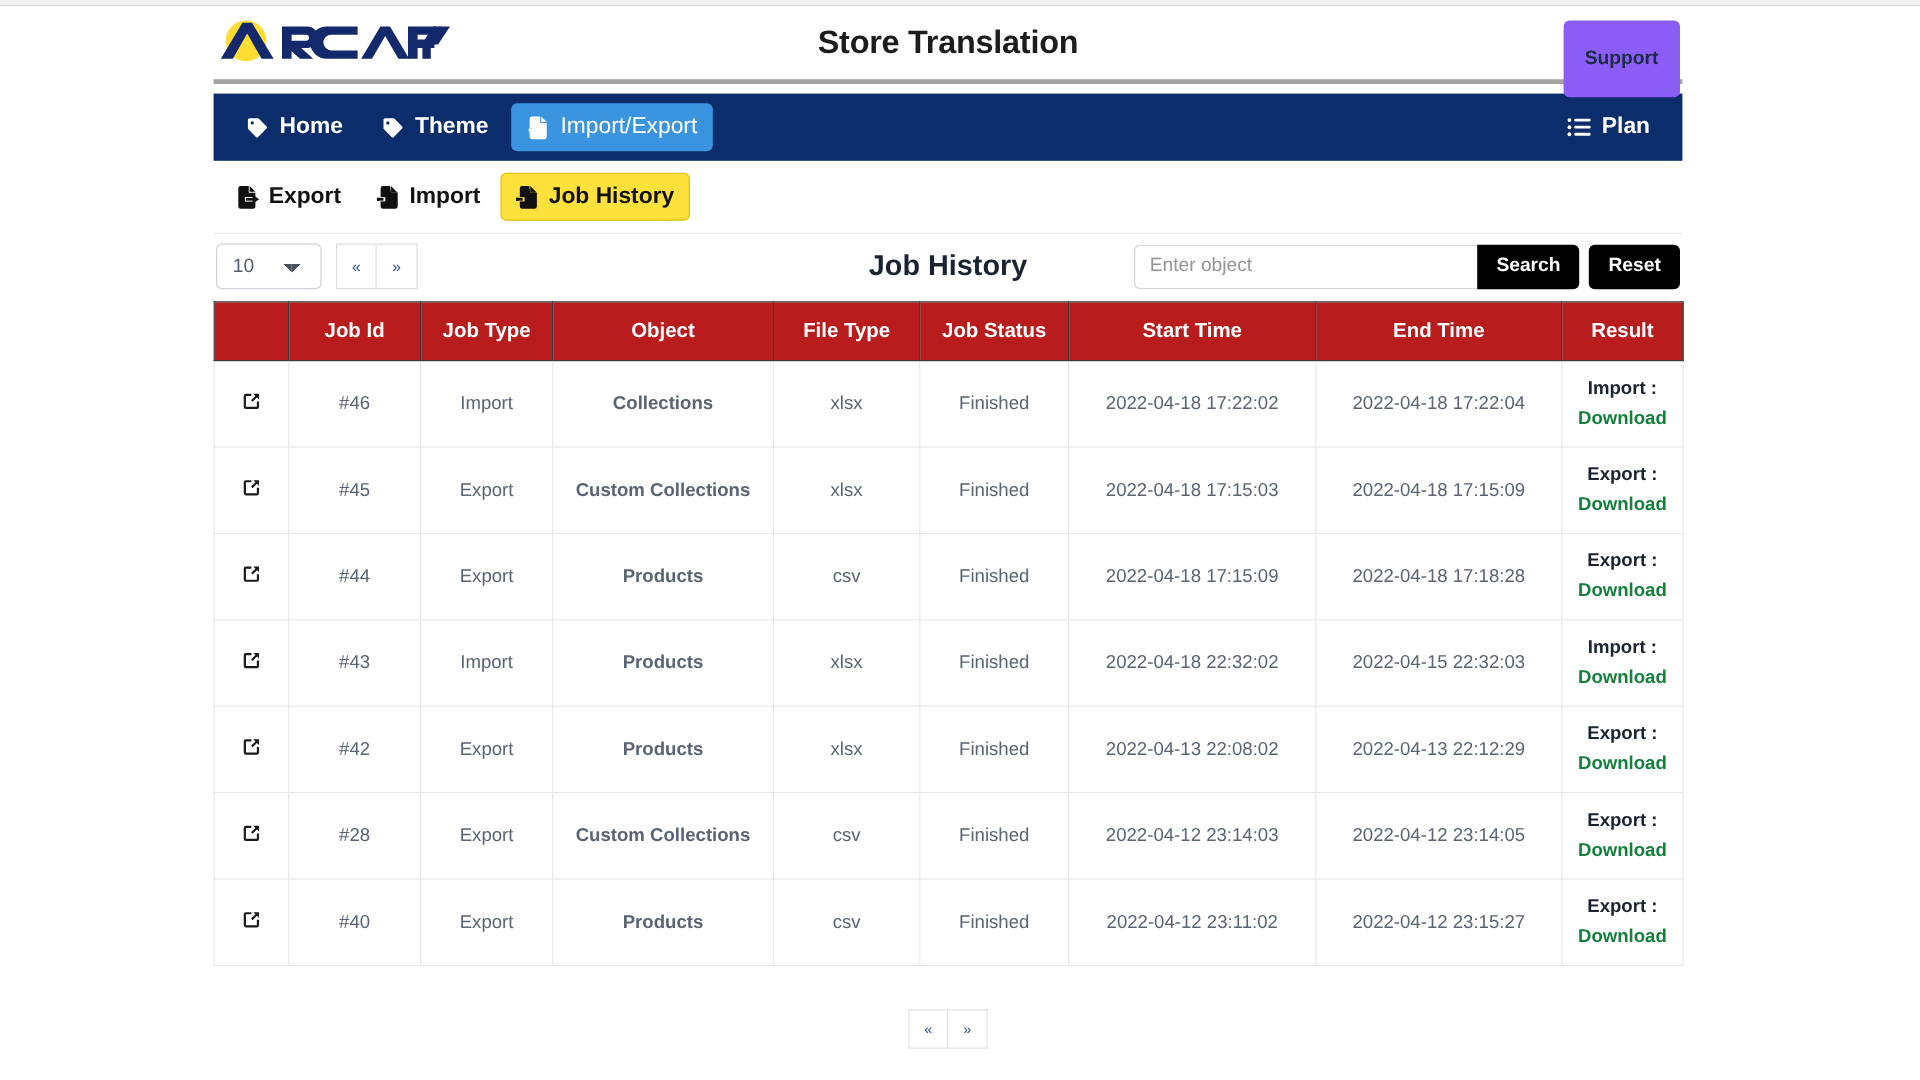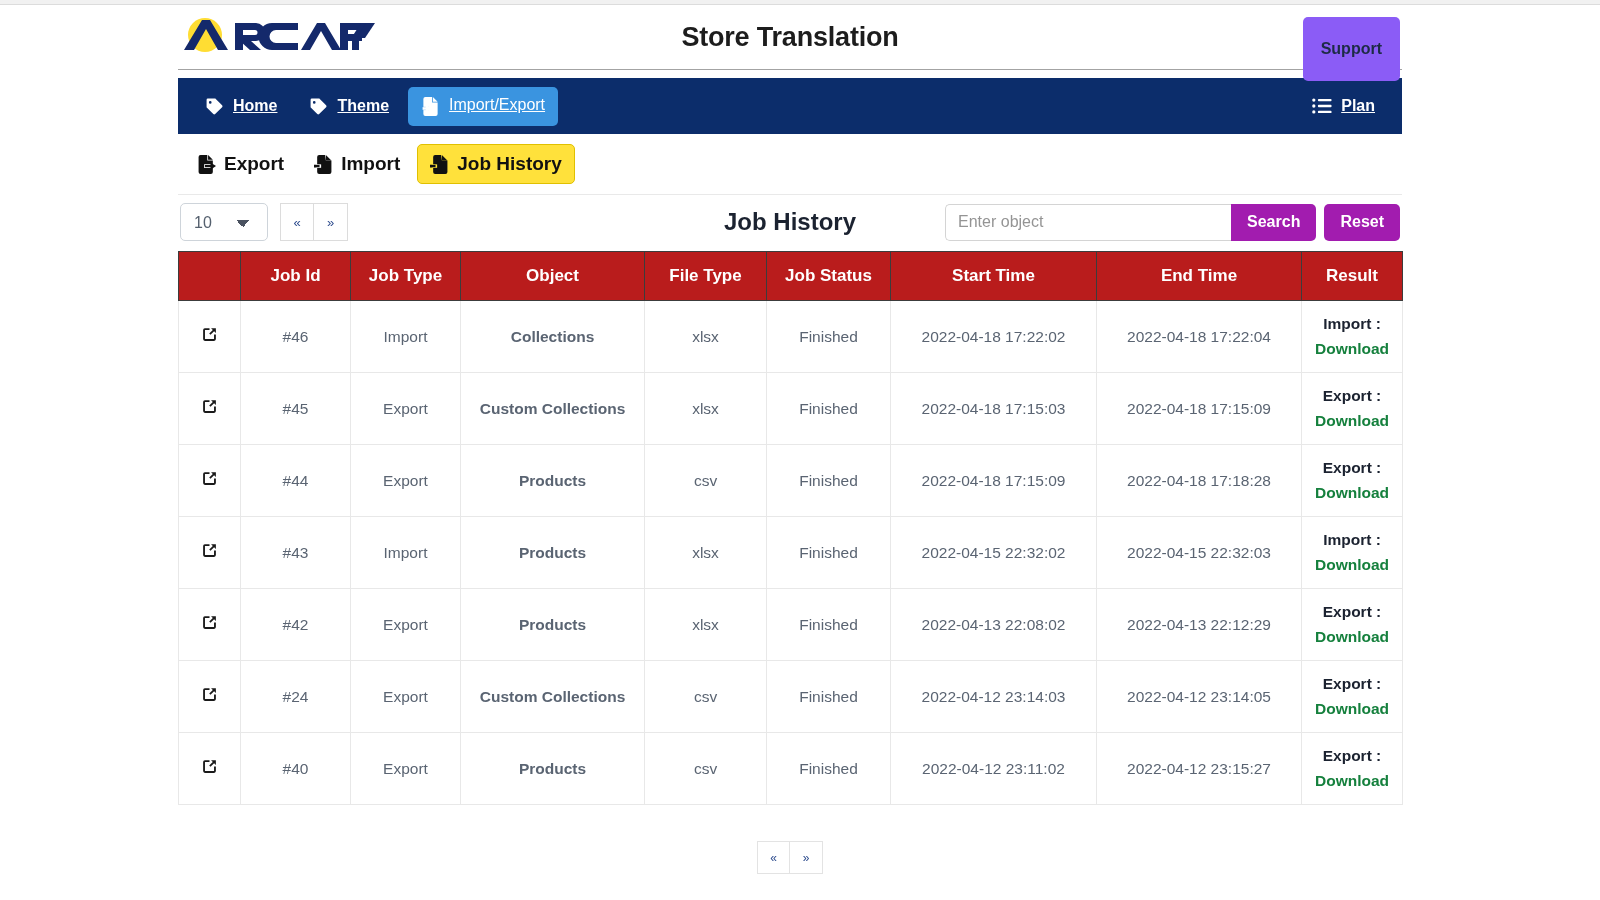--- a/index.html
+++ b/index.html
@@ -28,21 +28,21 @@
     left: 178px;
     width: 1224px;
     height: 895px;
     background: #ffffff;
   }
 
   
   .appheader {
     position: relative;
     height: 65px;
-    border-bottom: 1px solid #a3a3a3;
+    border-bottom: 4px solid #a3a3a3;
     display: flex;
     align-items: center;
   }
   .logo {
     display: flex;
     align-items: center;
     margin-left: 2px;
     height: 46px;
   }
   .logo svg { display: block; }
@@ -77,29 +77,29 @@
     background: #0c2d6b;
     height: 56px;
     display: flex;
     align-items: center;
     padding: 0 14px;
   }
   .nav-left { display: flex; align-items: center; gap: 6px; }
   .nav-right { margin-left: auto; display: flex; align-items: center; }
   .nav-item {
     display: flex;
+    align-items: center;
     gap: 9px;
     color: #ffffff;
-    font-size: 16px;
+    font-size: 19px;
     font-weight: bold;
     padding: 9px 13px;
     border-radius: 5px;
     cursor: pointer;
     white-space: nowrap;
-    text-decoration: underline;
   }
   .nav-item.active {
     background: #3a94e0;
     font-weight: 400;
   }
   .nav-item .ico { display: flex; align-items: center; }
   .nav-item svg { display: block; }
 
   
   .subtabs {
@@ -193,21 +193,21 @@
     border-right: none;
     border-radius: 5px 0 0 5px;
     padding: 0 12px;
     font-size: 16px;
     color: #333;
     font-family: "Liberation Sans", sans-serif;
     outline: none;
   }
   .search-input::placeholder { color: #949494; }
   .btn-navy {
-    background: #a21caf;
+    background: #000000;
     color: #ffffff;
     border: none;
     font-size: 16px;
     font-weight: 600;
     padding: 0 16px;
     height: 37px;
     cursor: pointer;
     border-radius: 5px;
     font-family: "Liberation Sans", sans-serif;
   }
@@ -501,21 +501,21 @@
           <tr>
             <td class="c-action"><span class="ext-icon"><svg width="17" height="17" viewBox="0 0 24 24" aria-hidden="true">
                   <path d="M3 5.5A2.5 2.5 0 0 1 5.5 3H12v2.6H5.6v12.8h12.8V12H21v6.5A2.5 2.5 0 0 1 18.5 21h-13A2.5 2.5 0 0 1 3 18.5z" fill="#1a1a1a"></path>
                   <path d="M14.2 3H21v6.8l-2.5-2.5-5.1 5.1-1.8-1.8 5.1-5.1z" fill="#1a1a1a"></path>
                 </svg></span></td>
             <td>#43</td>
             <td>Import</td>
             <td class="c-object">Products</td>
             <td>xlsx</td>
             <td>Finished</td>
-            <td>2022-04-15 22:32:02</td>
+            <td>2022-04-18 22:32:02</td>
             <td>2022-04-15 22:32:03</td>
             <td class="result-cell">
               <span class="result-label">Import :</span>
               <a class="result-link">Download</a>
             </td>
           </tr>
           <tr>
             <td class="c-action"><span class="ext-icon"><svg width="17" height="17" viewBox="0 0 24 24" aria-hidden="true">
                   <path d="M3 5.5A2.5 2.5 0 0 1 5.5 3H12v2.6H5.6v12.8h12.8V12H21v6.5A2.5 2.5 0 0 1 18.5 21h-13A2.5 2.5 0 0 1 3 18.5z" fill="#1a1a1a"></path>
                   <path d="M14.2 3H21v6.8l-2.5-2.5-5.1 5.1-1.8-1.8 5.1-5.1z" fill="#1a1a1a"></path>
@@ -530,21 +530,21 @@
             <td class="result-cell">
               <span class="result-label">Export :</span>
               <a class="result-link">Download</a>
             </td>
           </tr>
           <tr>
             <td class="c-action"><span class="ext-icon"><svg width="17" height="17" viewBox="0 0 24 24" aria-hidden="true">
                   <path d="M3 5.5A2.5 2.5 0 0 1 5.5 3H12v2.6H5.6v12.8h12.8V12H21v6.5A2.5 2.5 0 0 1 18.5 21h-13A2.5 2.5 0 0 1 3 18.5z" fill="#1a1a1a"></path>
                   <path d="M14.2 3H21v6.8l-2.5-2.5-5.1 5.1-1.8-1.8 5.1-5.1z" fill="#1a1a1a"></path>
                 </svg></span></td>
-            <td>#24</td>
+            <td>#28</td>
             <td>Export</td>
             <td class="c-object">Custom Collections</td>
             <td>csv</td>
             <td>Finished</td>
             <td>2022-04-12 23:14:03</td>
             <td>2022-04-12 23:14:05</td>
             <td class="result-cell">
               <span class="result-label">Export :</span>
               <a class="result-link">Download</a>
             </td>

